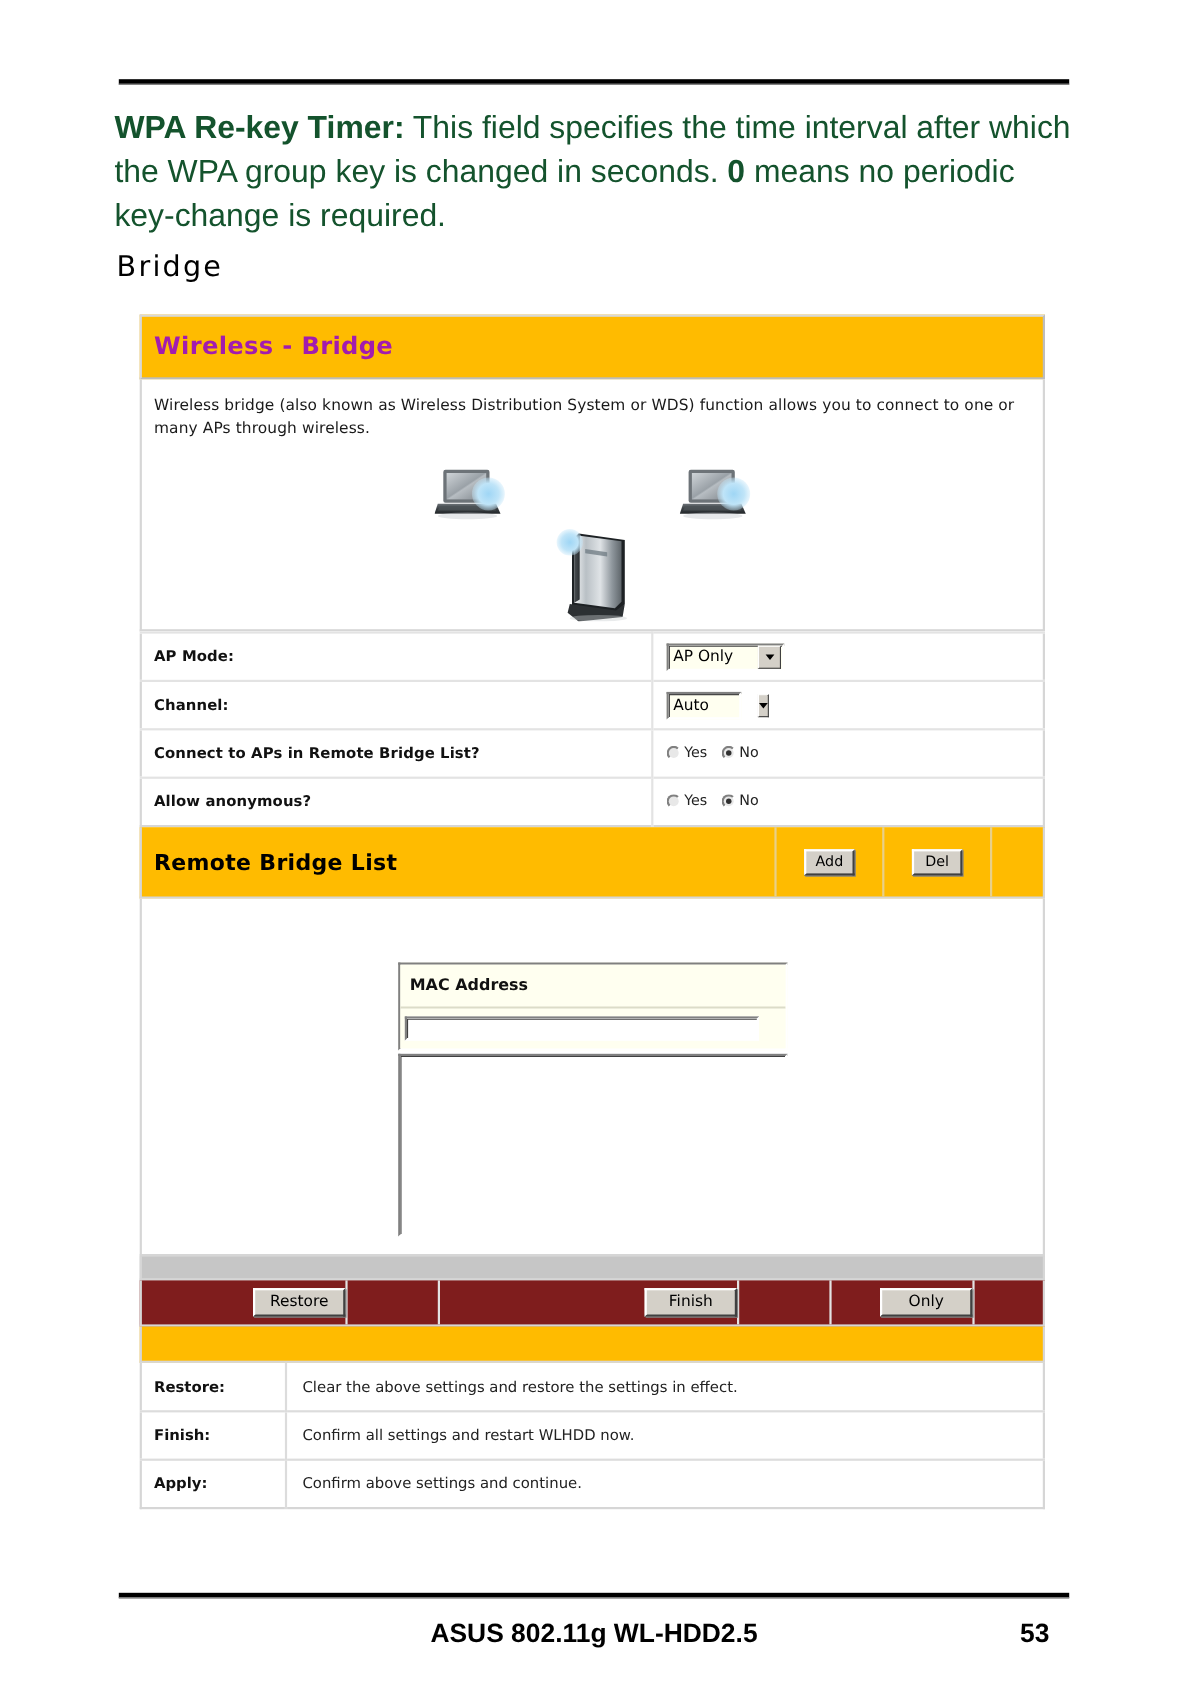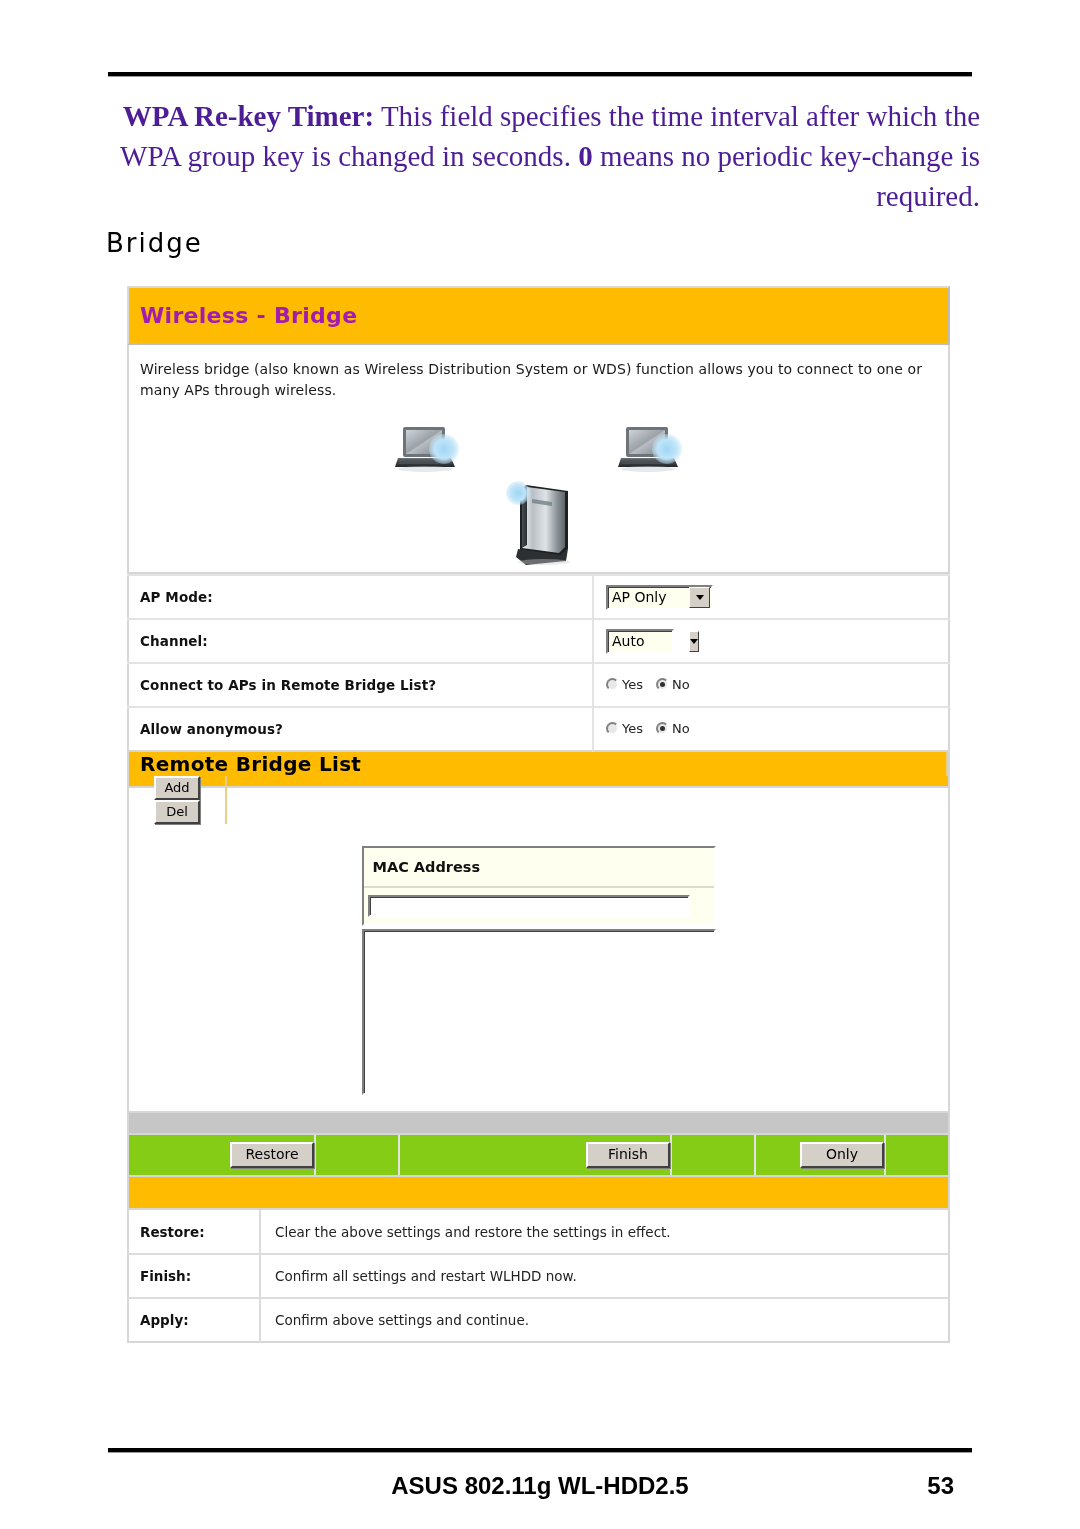--- a/index.html
+++ b/index.html
@@ -32,25 +32,24 @@
     background: #000000;
     border-bottom: 1px solid #9a9a9a;
   }
 
   
   .intro {
     position: absolute;
     left: 104px;
     top: 96px;
     width: 876px;
-    font-family: Liberation Serif, serif;
+    font-family: Liberation Sans, sans-serif;
     font-size: 29px;
     line-height: 40px;
-    color: #4c1d95;
-    text-align: right;
+    color: #14532d;
   }
   .intro b { font-weight: bold; }
 
   .section-heading {
     position: absolute;
     left: 106px;
     top: 228px;
     font-family: "DejaVu Sans", sans-serif;
     font-size: 26px;
     letter-spacing: 2px;
@@ -207,26 +206,25 @@
     left: 2px; top: 2px;
     width: 5px; height: 5px;
     border-radius: 50%;
     background: #303030;
   }
   .radio-label { font-size: 13px; line-height: 13px; }
 
   
   .rbl-bar {
     display: flex;
-    height: 36px;
+    height: 65px;
     background: #ffbb00;
     border: 2px solid #d6d6d6;
     border-top: none;
     box-sizing: border-box;
-    flex-direction: column;
   }
   .rbl-title {
     flex: 1;
     display: flex;
     align-items: center;
     padding-left: 11px;
     font-weight: bold;
     font-size: 20px;
     letter-spacing: 0.3px;
     color: #000;
@@ -320,21 +318,21 @@
   .gray-strip {
     height: 22px;
     background: #c6c6c6;
     border: 2px solid #d6d6d6;
     border-top: none;
     box-sizing: border-box;
   }
   .action-row {
     display: flex;
     height: 42px;
-    background: #84cc16;
+    background: #7f1d1d;
     border: 2px solid #d6d6d6;
     border-top: none;
     box-sizing: border-box;
   }
   .action-cell {
     display: flex;
     align-items: center;
     justify-content: flex-end;
     border-right: 2px solid #e3e3e3;
     box-sizing: border-box;

